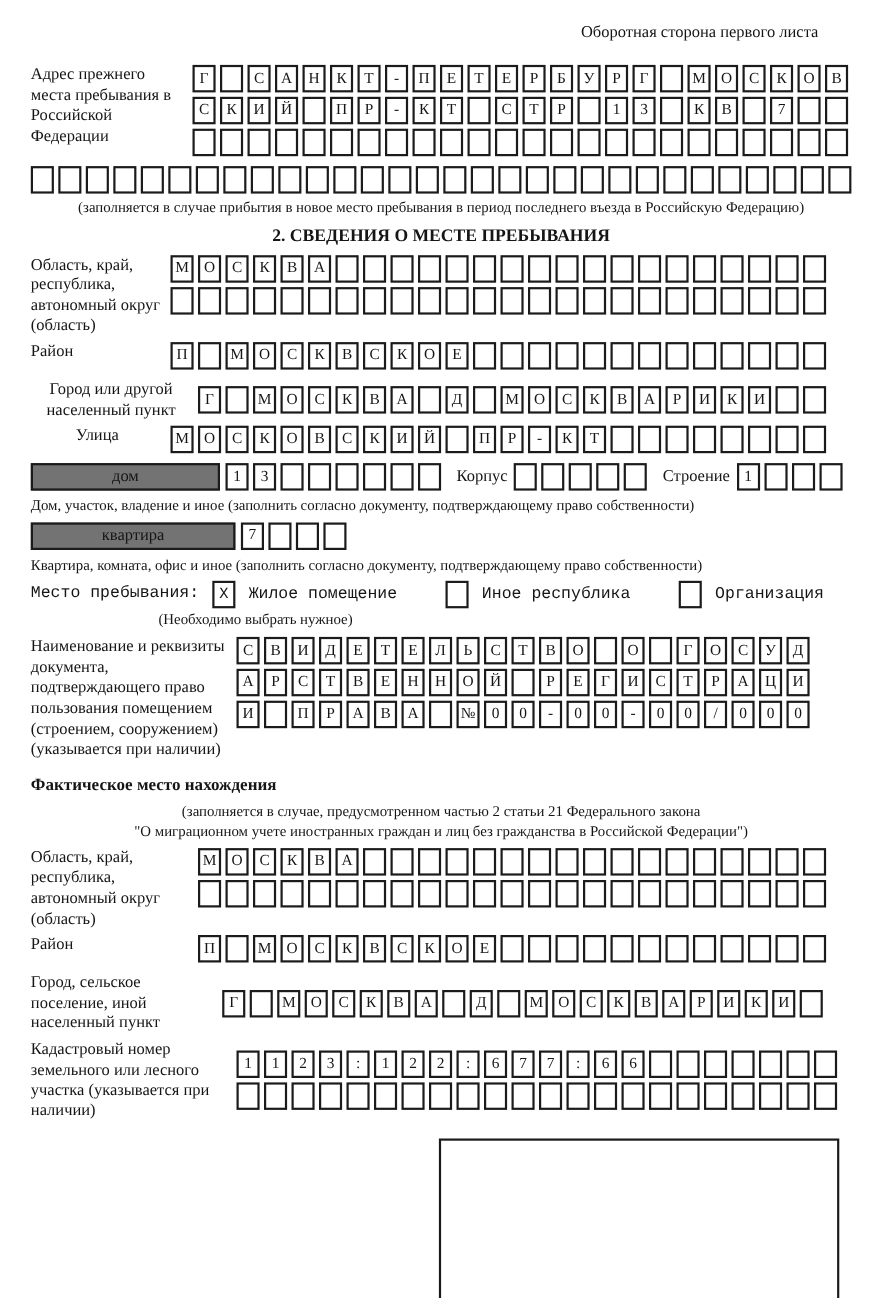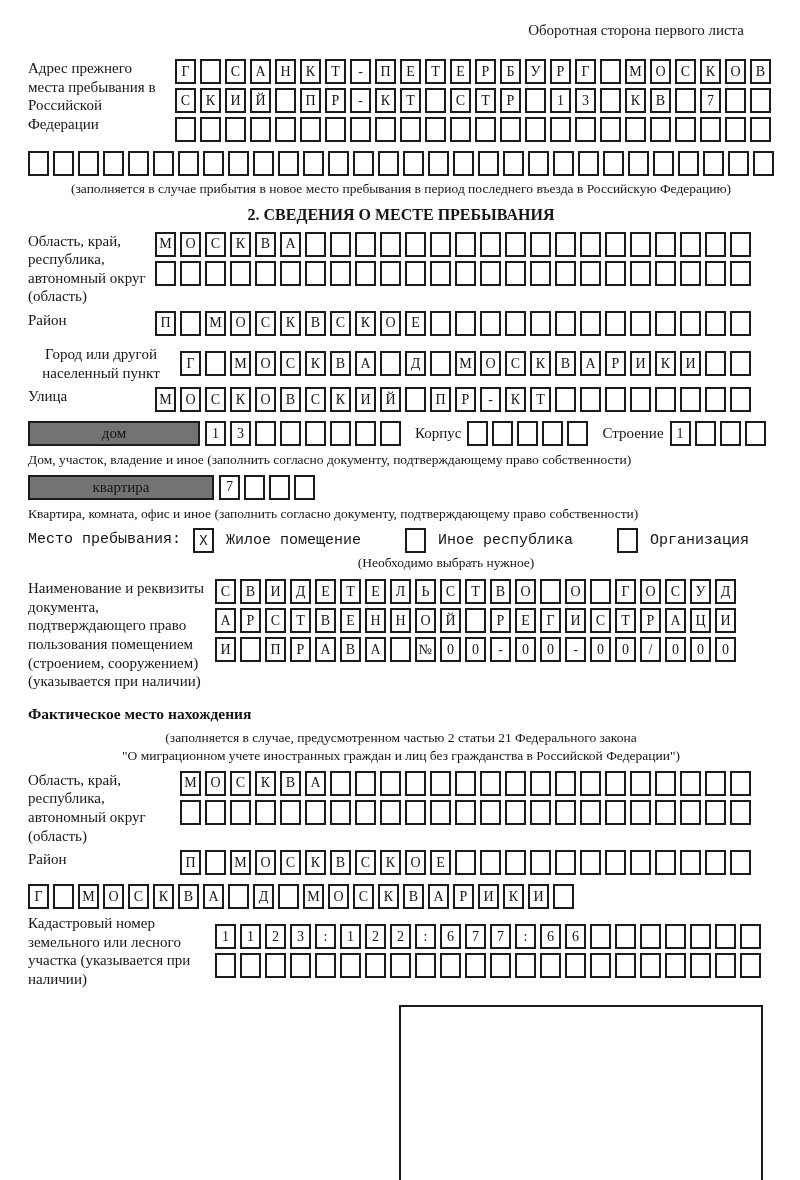--- a/index.html
+++ b/index.html
@@ -25,21 +25,21 @@
     display:flex;align-items:center;justify-content:center;
     font-size:15px;flex-shrink:0;background:#737373;margin-right:5px;
   }
   .inline-label{font-size:15px;margin:0 6px 0 10px;align-self:center;}
   .note{font-size:13.5px;text-align:center;margin:1px 0 6px 0;line-height:1.3;}
   .note-left{font-size:13.5px;margin:0 0 6px 0;line-height:1.3;}
   .sec-title{font-size:16px;font-weight:bold;text-align:center;margin:8px 0 8px 0;}
   .sub-title{font-size:15.5px;font-weight:bold;text-align:left;margin:14px 0 6px 0;}
   .chk-label{font-size:15px;margin-left:8px;}
   .chk-gap{margin-left:44px;}
-  .choose-note{font-size:13.5px;margin:0 0 8px 90px;text-align:center;}
+  .choose-note{font-size:13.5px;margin:0 0 8px 116px;}
   .stamp-wrap{margin-left:360px;width:386px;margin-top:16px;}
   .stamp-box{box-sizing:border-box;width:364px;height:180px;border:2px solid #1b1b1b;margin:0 auto 8px auto;background:#fff;}
 </style>
 </head>
 <body>
 
 <div class="page-title">Оборотная сторона первого листа</div>
 
 <div class="frow">
   <div class="flabel" style="width:147px;">Адрес прежнего места пребывания в Российской Федерации</div>
@@ -271,21 +271,21 @@
       <span class="cell">Р</span>
       <span class="cell">И</span>
       <span class="cell">К</span>
       <span class="cell">И</span>
       <span class="cell"></span>
       <span class="cell"></span>
     </div>
 </div>
 
 <div class="frow">
-  <div class="flabel" style="width:127px;">Улица</div>
+  <div class="flabel" style="width:127px;text-align:center;">Улица</div>
   <div class="cellrow">
       <span class="cell">М</span>
       <span class="cell">О</span>
       <span class="cell">С</span>
       <span class="cell">К</span>
       <span class="cell">О</span>
       <span class="cell">В</span>
       <span class="cell">С</span>
       <span class="cell">К</span>
       <span class="cell">И</span>
@@ -517,20 +517,21 @@
       <span class="cell"></span>
       <span class="cell"></span>
       <span class="cell"></span>
       <span class="cell"></span>
       <span class="cell"></span>
       <span class="cell"></span>
     </div>
 </div>
 
 <div class="frow vcenter">
+  <div class="flabel" style="width:174px;">Город, сельское поселение, иной населенный пункт</div>
   <div class="cellrow" style="margin-bottom:0;">
       <span class="cell">Г</span>
       <span class="cell"></span>
       <span class="cell">М</span>
       <span class="cell">О</span>
       <span class="cell">С</span>
       <span class="cell">К</span>
       <span class="cell">В</span>
       <span class="cell">А</span>
       <span class="cell"></span>

